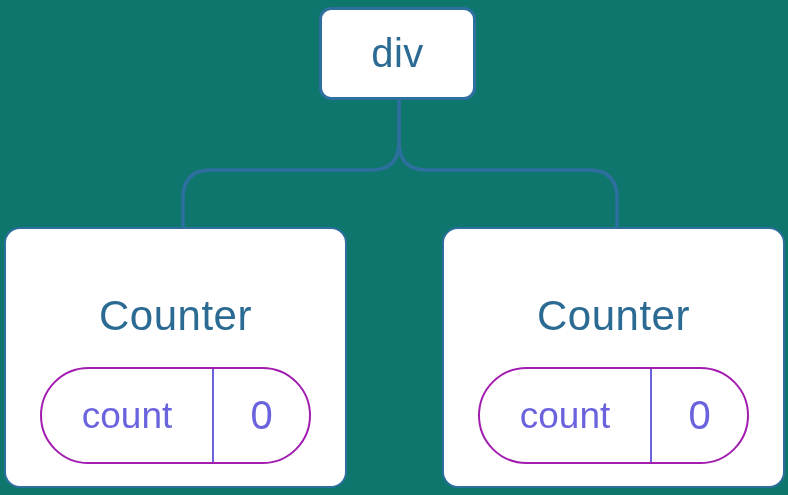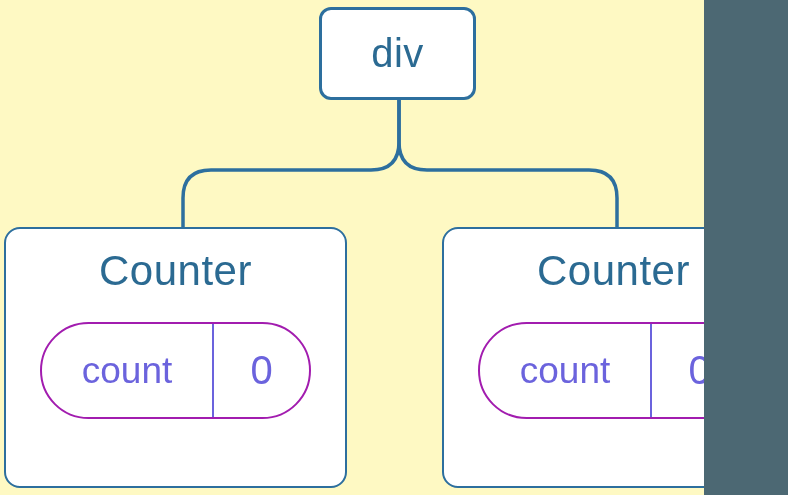--- a/index.html
+++ b/index.html
@@ -2,23 +2,23 @@
 <html><head>
 <meta charset="utf-8">
 <style>
   html, body {
     margin: 0;
     padding: 0;
     background: #4c6873;
   }
   .stage {
     position: relative;
-    width: 704px;
+    width: 788px;
     height: 495px;
-    background: #fef9c3;
+    background: #0f766e;
     font-family: "Liberation Sans", sans-serif;
     overflow: hidden;
   }
   .connectors {
     position: absolute;
     left: 0;
     top: 0;
     width: 788px;
     height: 495px;
   }
@@ -51,21 +51,21 @@
     background: #ffffff;
     border: 2px solid #2d6f9e;
     border-radius: 16px;
     display: flex;
     flex-direction: column;
     align-items: center;
   }
   .card-left  { left: 4px; }
   .card-right { left: 442px; }
   .card-title {
-    margin-top: 19px;
+    margin-top: 64px;
     font-size: 42px;
     line-height: 46px;
     font-weight: 500;
     color: #2b6a92;
     letter-spacing: 0.5px;
   }
   .pill {
     margin-top: 28px;
     width: 271px;
     height: 97px;

